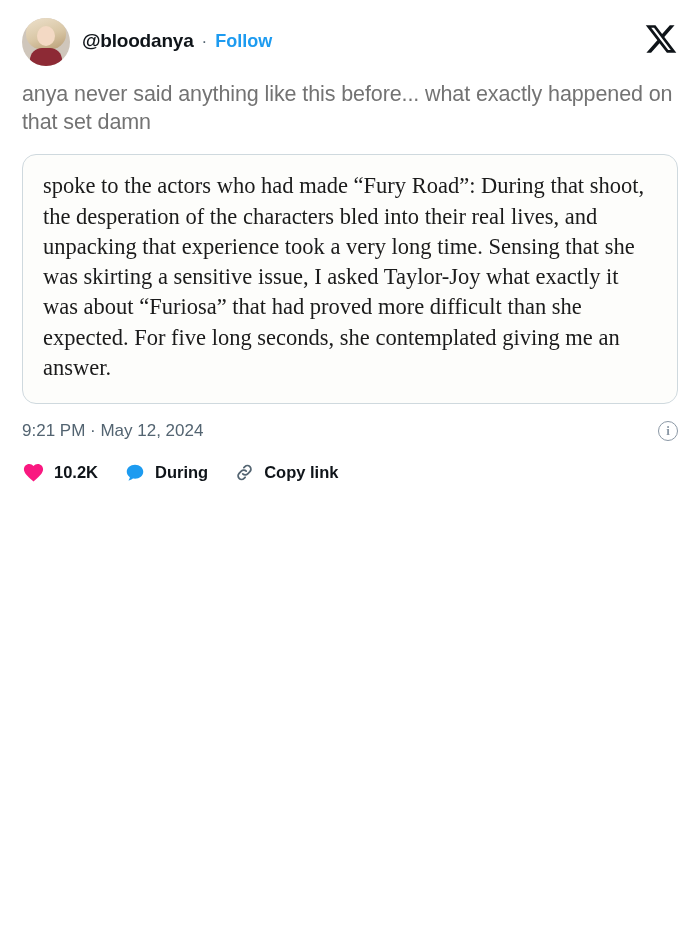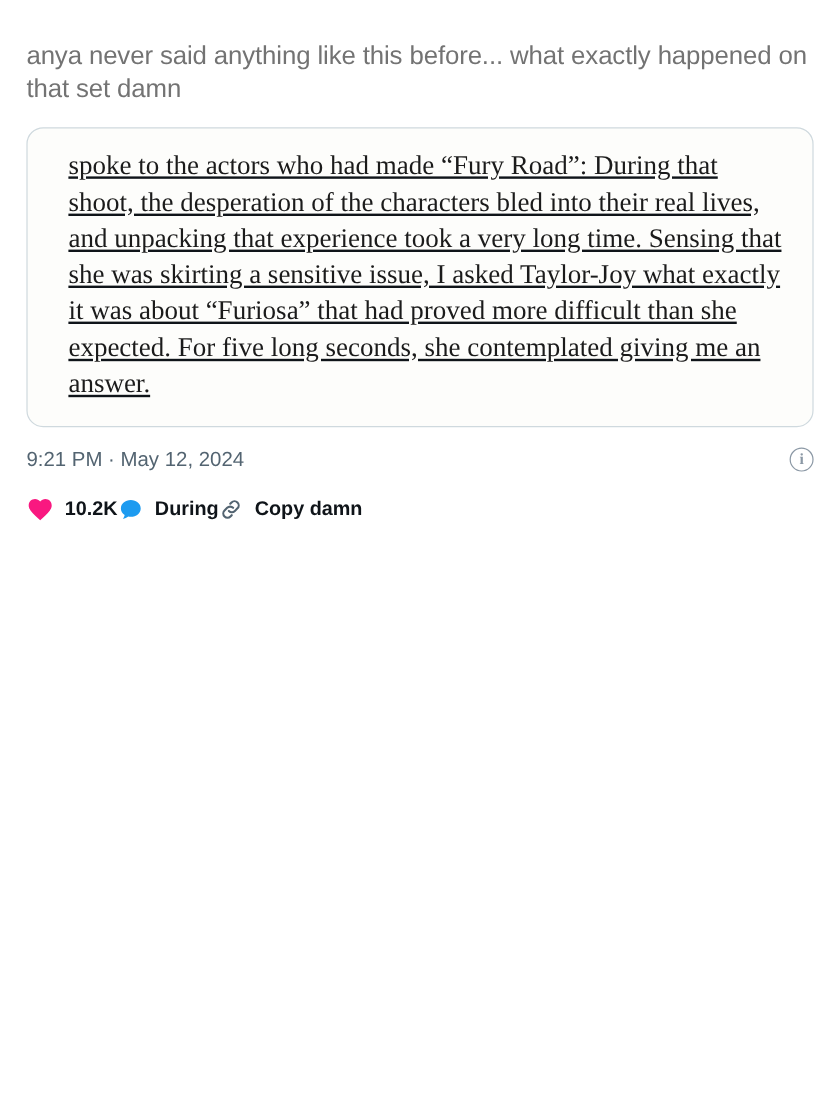--- a/index.html
+++ b/index.html
@@ -109,24 +109,23 @@
     color: #737373;
     letter-spacing: -0.1px;
   }
 
   
   .quote-block {
     margin-top: 18px;
     border: 1px solid #cfd9de;
     border-radius: 14px;
     background: #fdfdfb;
-    padding: 16px 20px 20px 34px;
+    padding: 16px 20px 20px 20px;
     flex: 0 0 auto;
     overflow: hidden;
-    text-decoration: underline;
   }
   .quote-block p {
     margin: 0;
     font-family: "Liberation Serif", serif;
     font-size: 22.5px;
     line-height: 1.345;
     color: #1b1b1b;
   }
   .quote-block p + p {
     margin-top: 22px;
@@ -154,20 +153,21 @@
     line-height: 17px;
     text-align: center;
     cursor: pointer;
     font-family: "Liberation Serif", serif;
   }
 
   
   .actions-row {
     display: flex;
     align-items: center;
+    gap: 26px;
     margin-top: 20px;
   }
   .action {
     display: flex;
     align-items: center;
     gap: 9px;
     cursor: pointer;
     color: #536471;
     font-size: 16.5px;
     font-weight: bold;
@@ -188,20 +188,40 @@
     width: 21px; height: 21px;
     flex: 0 0 auto;
   }
   .spacer { flex: 1 1 auto; }
 </style>
 </head>
 <body>
 
 <div class="tweet-card">
 
+  <div class="tweet-header">
+    <div class="avatar">
+      <div class="av-bg"></div>
+      <div class="av-hair"></div>
+      <div class="av-face"></div>
+      <div class="av-body"></div>
+    </div>
+
+    <div class="handle-row">
+      <span class="handle">@bloodanya</span>
+      <span class="dot-sep">·</span>
+      <span class="follow-link">Follow</span>
+    </div>
+
+    <span class="x-logo">
+      <svg viewBox="0 0 24 24" width="34" height="34" aria-hidden="true">
+        <path d="M18.244 2.25h3.308l-7.227 8.26 8.502 11.24H16.17l-5.214-6.817L4.99 21.75H1.68l7.73-8.835L1.254 2.25H8.08l4.713 6.231zm-1.161 17.52h1.833L7.084 4.126H5.117z" fill="#0f1419"></path>
+      </svg>
+    </span>
+  </div>
 
   <p class="tweet-text">anya never said anything like this before... what exactly happened on that set damn</p>
 
   <div class="quote-block">
     <p>spoke to the actors who had made “Fury Road”: During that shoot, the desperation of the characters bled into their real lives, and unpacking that experience took a very long time. Sensing that she was skirting a sensitive issue, I asked Taylor-Joy what exactly it was about “Furiosa” that had proved more difficult than she expected. For five long seconds, she contemplated giving me an answer.</p>
   </div>
 
   <div class="meta-row">
     <span class="timestamp">9:21 PM · May 12, 2024</span>
     <span class="info-icon">i</span>
@@ -228,18 +248,18 @@
 
     <div class="action">
       <span class="link-icon">
         <svg viewBox="0 0 24 24" width="21" height="21" aria-hidden="true">
           <g fill="none" stroke="#536471" stroke-width="2" stroke-linecap="round">
             <path d="M10 13.5a4 4 0 0 0 5.66 0l2.5-2.5a4 4 0 0 0-5.66-5.66l-1.2 1.2"></path>
             <path d="M14 10.5a4 4 0 0 0-5.66 0l-2.5 2.5a4 4 0 0 0 5.66 5.66l1.2-1.2"></path>
           </g>
         </svg>
       </span>
-      <span class="label">Copy damn</span>
+      <span class="label">Copy link</span>
     </div>
     <div class="spacer"></div>
   </div>
 
 </div>
 
 </body></html>

